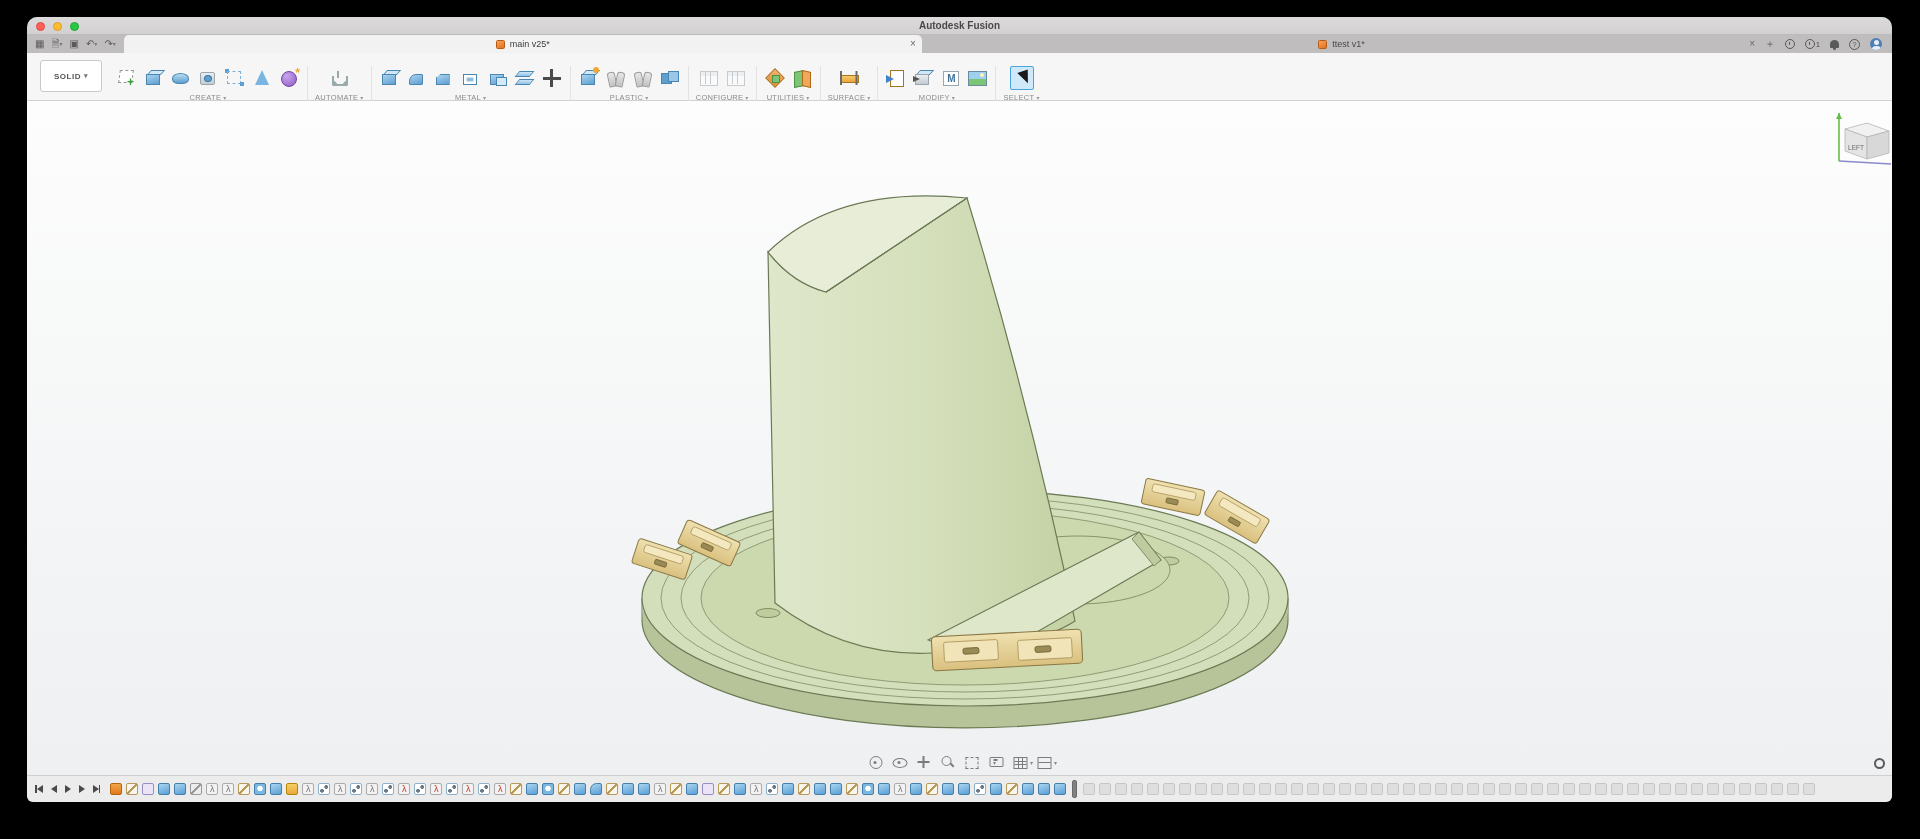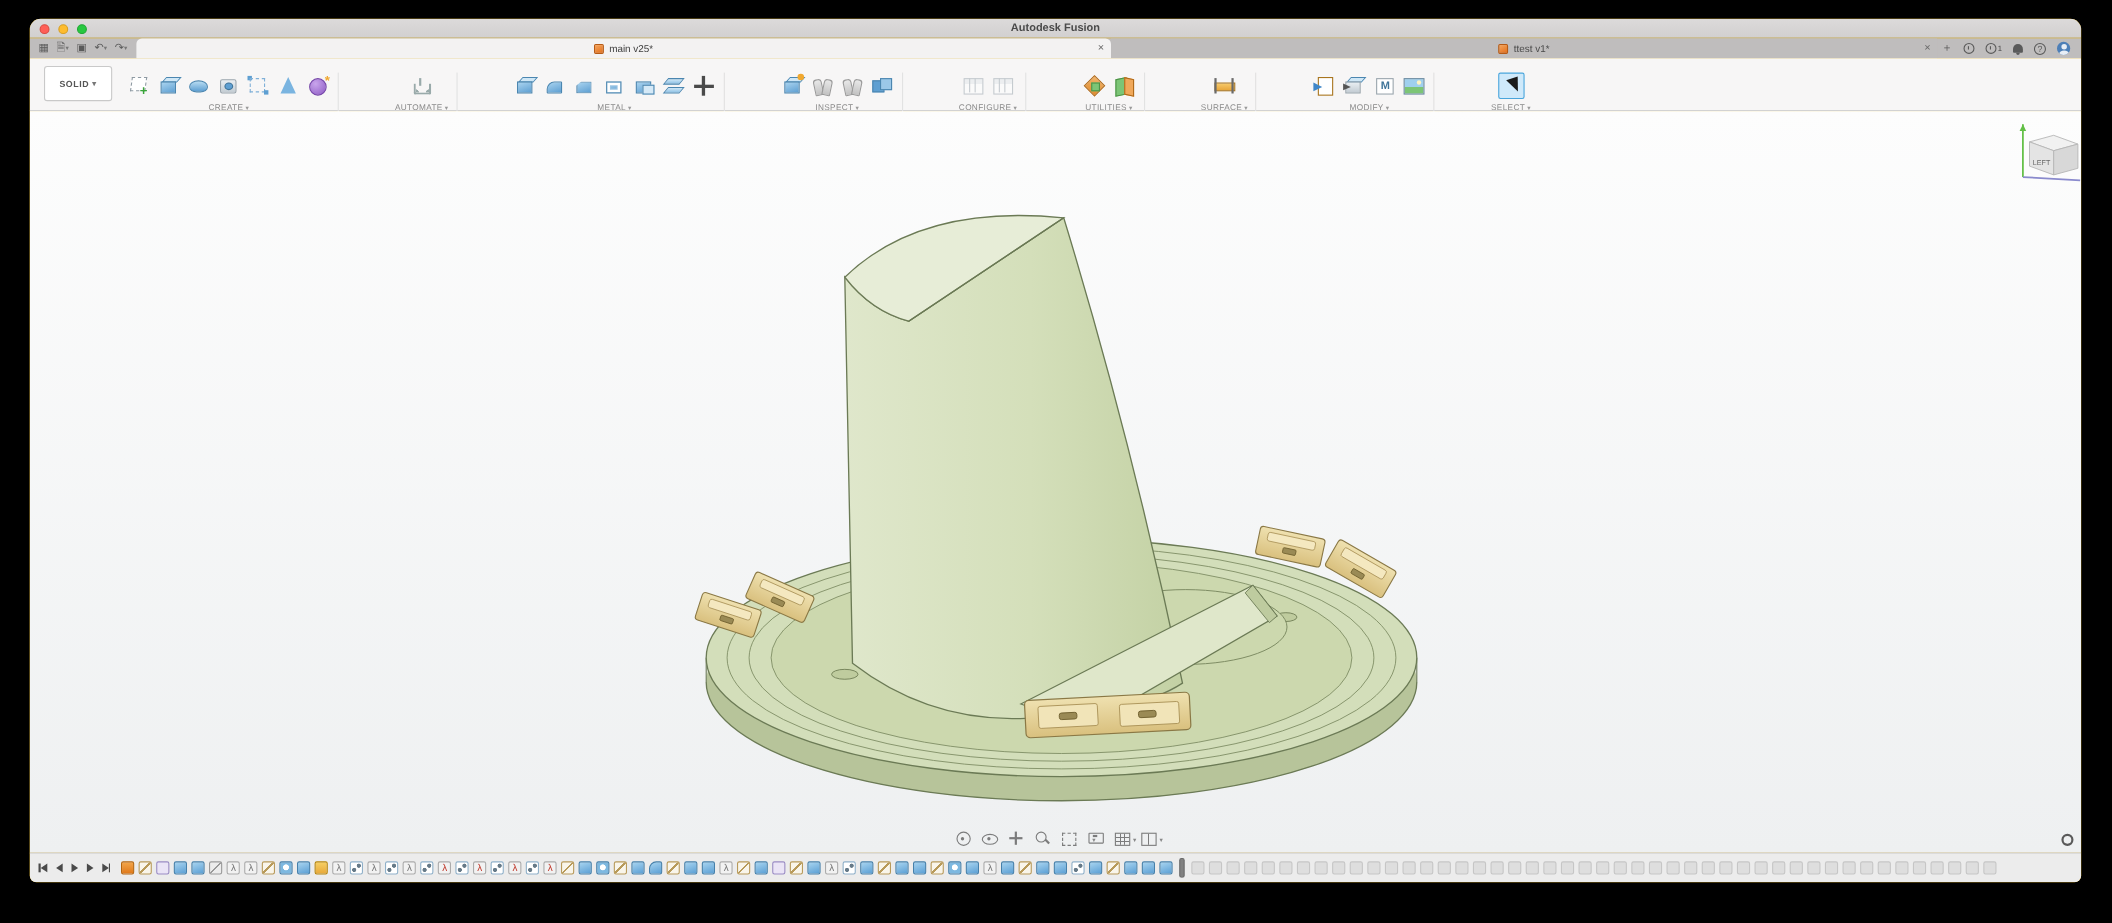--- a/index.html
+++ b/index.html
@@ -1,37 +1,37 @@
 <!DOCTYPE html>
 <html><head>
 <meta charset="utf-8">
 <style>
   * { margin:0; padding:0; box-sizing:border-box; }
   html,body { width:1920px; height:839px; background:#000; font-family:"Liberation Sans", sans-serif; overflow:hidden; }
 
   #window { position:absolute; left:27px; top:17px; width:1865px; height:785px;
-    background:#eab308; border-radius:10px 10px 6px 6px; overflow:hidden;
+    background:#0f766e; border-radius:10px 10px 6px 6px; overflow:hidden;
     box-shadow:0 12px 40px rgba(0,0,0,.7); }
 
   
   .titlebar { position:relative; height:18px; background:linear-gradient(#dcdadA,#d2d0d0); border-bottom:1px solid #bdbbbb; }
   .traffic { position:absolute; top:5px; left:9px; display:flex; gap:8px; }
   .light { width:9px; height:9px; border-radius:50%; }
   .light.red{ background:#ff5f57; border:.5px solid #d94c43;}
   .light.yel{ background:#febc2e; border:.5px solid #d8a024;}
   .light.grn{ background:#28c840; border:.5px solid #1ea832;}
   .win-title { position:absolute; left:0; right:0; top:3px; text-align:center; font-size:10px; font-weight:bold; color:#4a4a4a; }
 
   
   .tabbar { position:relative; height:18px; background:#bfbdbd; display:flex; align-items:stretch; }
   .qat { display:flex; align-items:center; gap:7px; padding:0 8px; }
   .qat .qi { font-size:10px; color:#5a5a5a; line-height:1; cursor:default; }
   .qi .dd { font-size:6px; color:#777; vertical-align:1px; }
   .doc-tab { display:flex; align-items:center; justify-content:center; gap:5px; font-size:9px; color:#3c3c3c; position:relative; }
-  .doc-tab.active { background:#f3f2f2; border-radius:5px 5px 0 0; width:886px; }
+  .doc-tab.active { background:#f3f2f2; border-radius:5px 5px 0 0; width:798px; }
   .doc-tab.inactive { flex:1; color:#4a4a4a; background:#bfbdbd; }
   .cube-ico { width:9px; height:9px; background:linear-gradient(150deg,#f6a55c,#e2701d); border:.5px solid #b65a14; border-radius:1.5px; display:inline-block; }
   .tab-close { position:absolute; right:6px; top:3px; font-size:10px; color:#6a6a6a; }
   .bar-controls { display:flex; align-items:center; gap:10px; padding:0 10px 0 4px; }
   .bc { font-size:10px; color:#5a5a5a; position:relative; line-height:1; }
   .clock { width:10px; height:10px; border:1.2px solid #5a5a5a; border-radius:50%; position:relative; }
   .clock::after{ content:""; position:absolute; left:3.2px; top:1.5px; width:1.2px; height:3.5px; background:#5a5a5a; }
   .badge-num { font-size:7px; color:#444; margin-left:1px; }
   .bell { width:9px; height:8px; background:#5a5a5a; border-radius:5px 5px 1px 1px; position:relative; }
   .bell::after{ content:""; position:absolute; left:3px; bottom:-2px; width:3px; height:2px; background:#5a5a5a; border-radius:0 0 2px 2px; }
@@ -40,21 +40,21 @@
   .avatar::before{ content:""; position:absolute; left:3.5px; top:2px; width:5px; height:5px; border-radius:50%; background:#e8eef5; }
   .avatar::after{ content:""; position:absolute; left:1.5px; top:8px; width:9px; height:6px; border-radius:50%; background:#e8eef5; }
 
   
   .ribbon { position:relative; height:48px; background:#f7f6f6; border-bottom:1px solid #d2d2d2; }
   .ws-btn { position:absolute; left:13px; top:7px; width:62px; height:32px; background:#fff; border:1px solid #c9c9c9; border-radius:3px; font-size:8px; font-weight:bold; letter-spacing:.5px; color:#555; display:flex; align-items:center; justify-content:center; gap:3px; }
   .ws-btn::after{ content:"▾"; font-size:7px; color:#777; }
   .rtabs { position:absolute; left:88px; top:1px; display:flex; gap:24px; }
   .rtab { font-size:8.5px; font-weight:bold; letter-spacing:.4px; color:#6e6e6e; padding:2px 2px 3px; }
   .rtab.active { color:#0696d7; border-bottom:2px solid #0696d7; }
-  .strip { position:absolute; left:82px; top:13px; display:flex; align-items:flex-start;gap:44px; }
+  .strip { position:absolute; left:82px; top:13px; display:flex; align-items:flex-start; }
   .tgroup { display:flex; flex-direction:column; align-items:center; padding:0 7px; border-right:1px solid #e2e2e2; }
   .tgroup:last-child{ border-right:none;align-items:center; }
   .tg-icons { display:flex; align-items:center; height:24px; gap:5px; }
   .tg-label { margin-top:3px; font-size:7.5px; color:#8a8a8a; letter-spacing:.3px; }
   .tg-label::after{ content:" ▾"; font-size:6px; color:#9a9a9a; }
 
   
   .icn { width:22px; height:22px; position:relative; display:inline-block; }
   .cubef { position:absolute; left:3px; top:7px; width:14px; height:11px; background:linear-gradient(160deg,#a9d3ef,#5e9fd2); border:1px solid #4b86b0; }
   .cubet { position:absolute; left:6px; top:3px; width:14px; height:5px; background:#cfe7f6; border:1px solid #4b86b0; transform:skewX(-42deg); }
@@ -261,21 +261,21 @@
       <div class="tgroup">
         <div class="tg-icons">
           <span class="icn i-newcomp">
               <span class="cubet"></span>
               <span class="cubef"></span>
             </span>
           <span class="icn i-joint"></span>
           <span class="icn i-joint"></span>
           <span class="icn i-rigid"></span>
         </div>
-        <div class="tg-label">INSPECT</div>
+        <div class="tg-label">PLASTIC</div>
       </div>
       <div class="tgroup">
         <div class="tg-icons">
           <span class="icn i-table"></span>
           <span class="icn i-table"></span>
         </div>
         <div class="tg-label">CONFIGURE</div>
       </div>
       <div class="tgroup">
         <div class="tg-icons">

